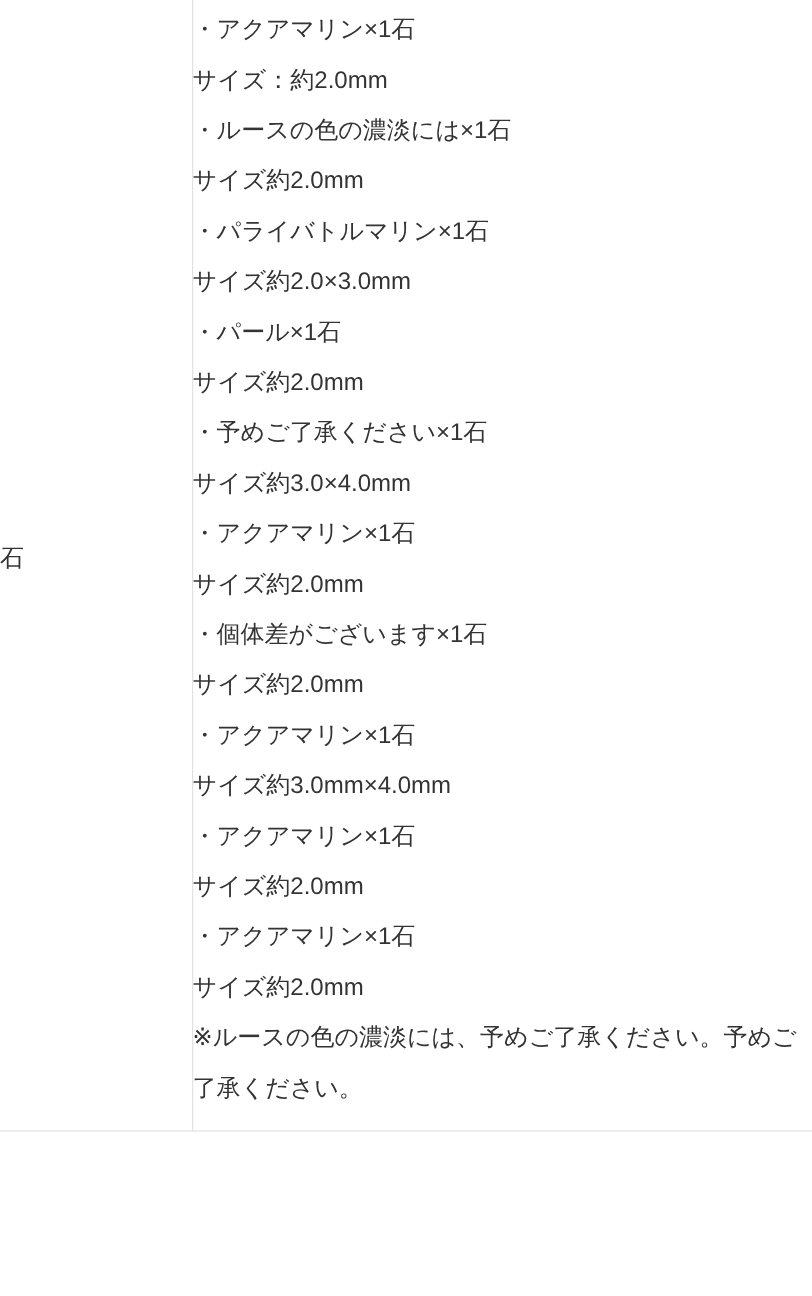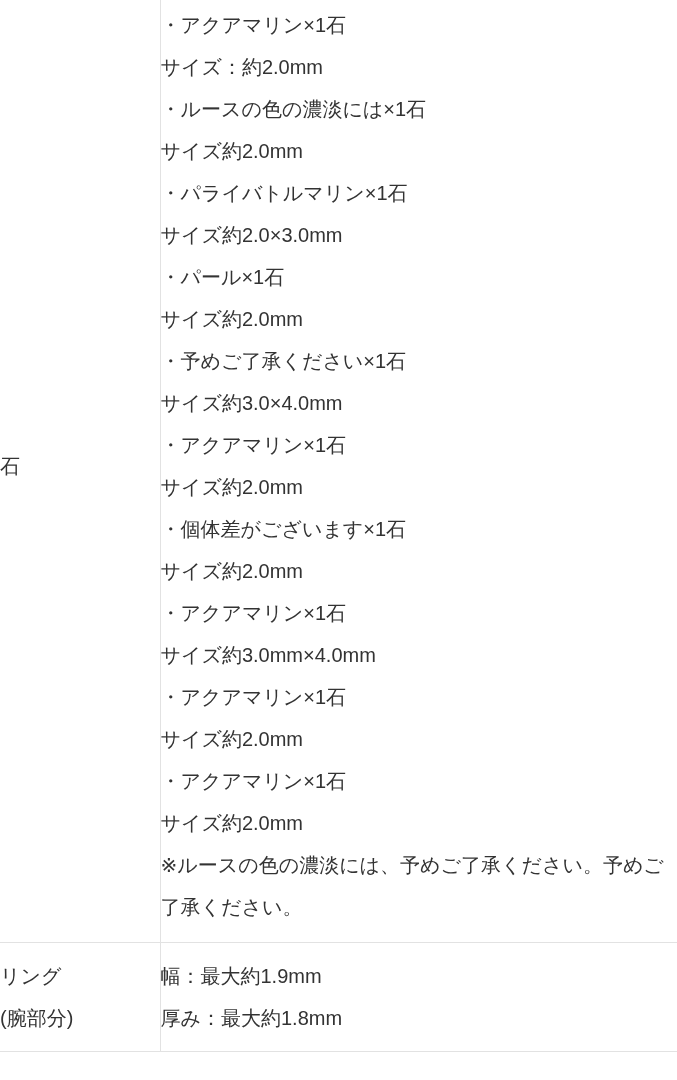--- a/index.html
+++ b/index.html
@@ -99,24 +99,14 @@
         <div class="line">サイズ約2.0mm</div>
         <div class="line">・アクアマリン×1石</div>
         <div class="line">サイズ約3.0mm×4.0mm</div>
         <div class="line">・アクアマリン×1石</div>
         <div class="line">サイズ約2.0mm</div>
         <div class="line">・アクアマリン×1石</div>
         <div class="line">サイズ約2.0mm</div>
         <div class="line">※ルースの色の濃淡には、予めご了承ください。予めご了承ください。</div>
       </td>
     </tr>
-    <tr class="spec-row second-row">
-      <td class="label-cell">
-        <span class="lbl-line">リング</span>
-        <span class="lbl-line">(腕部分)</span>
-      </td>
-      <td class="value-cell">
-        <div class="line">幅：最大約1.9mm</div>
-        <div class="line">厚み：最大約1.8mm</div>
-      </td>
-    </tr>
   </tbody>
 </table>
 
 </body></html>

